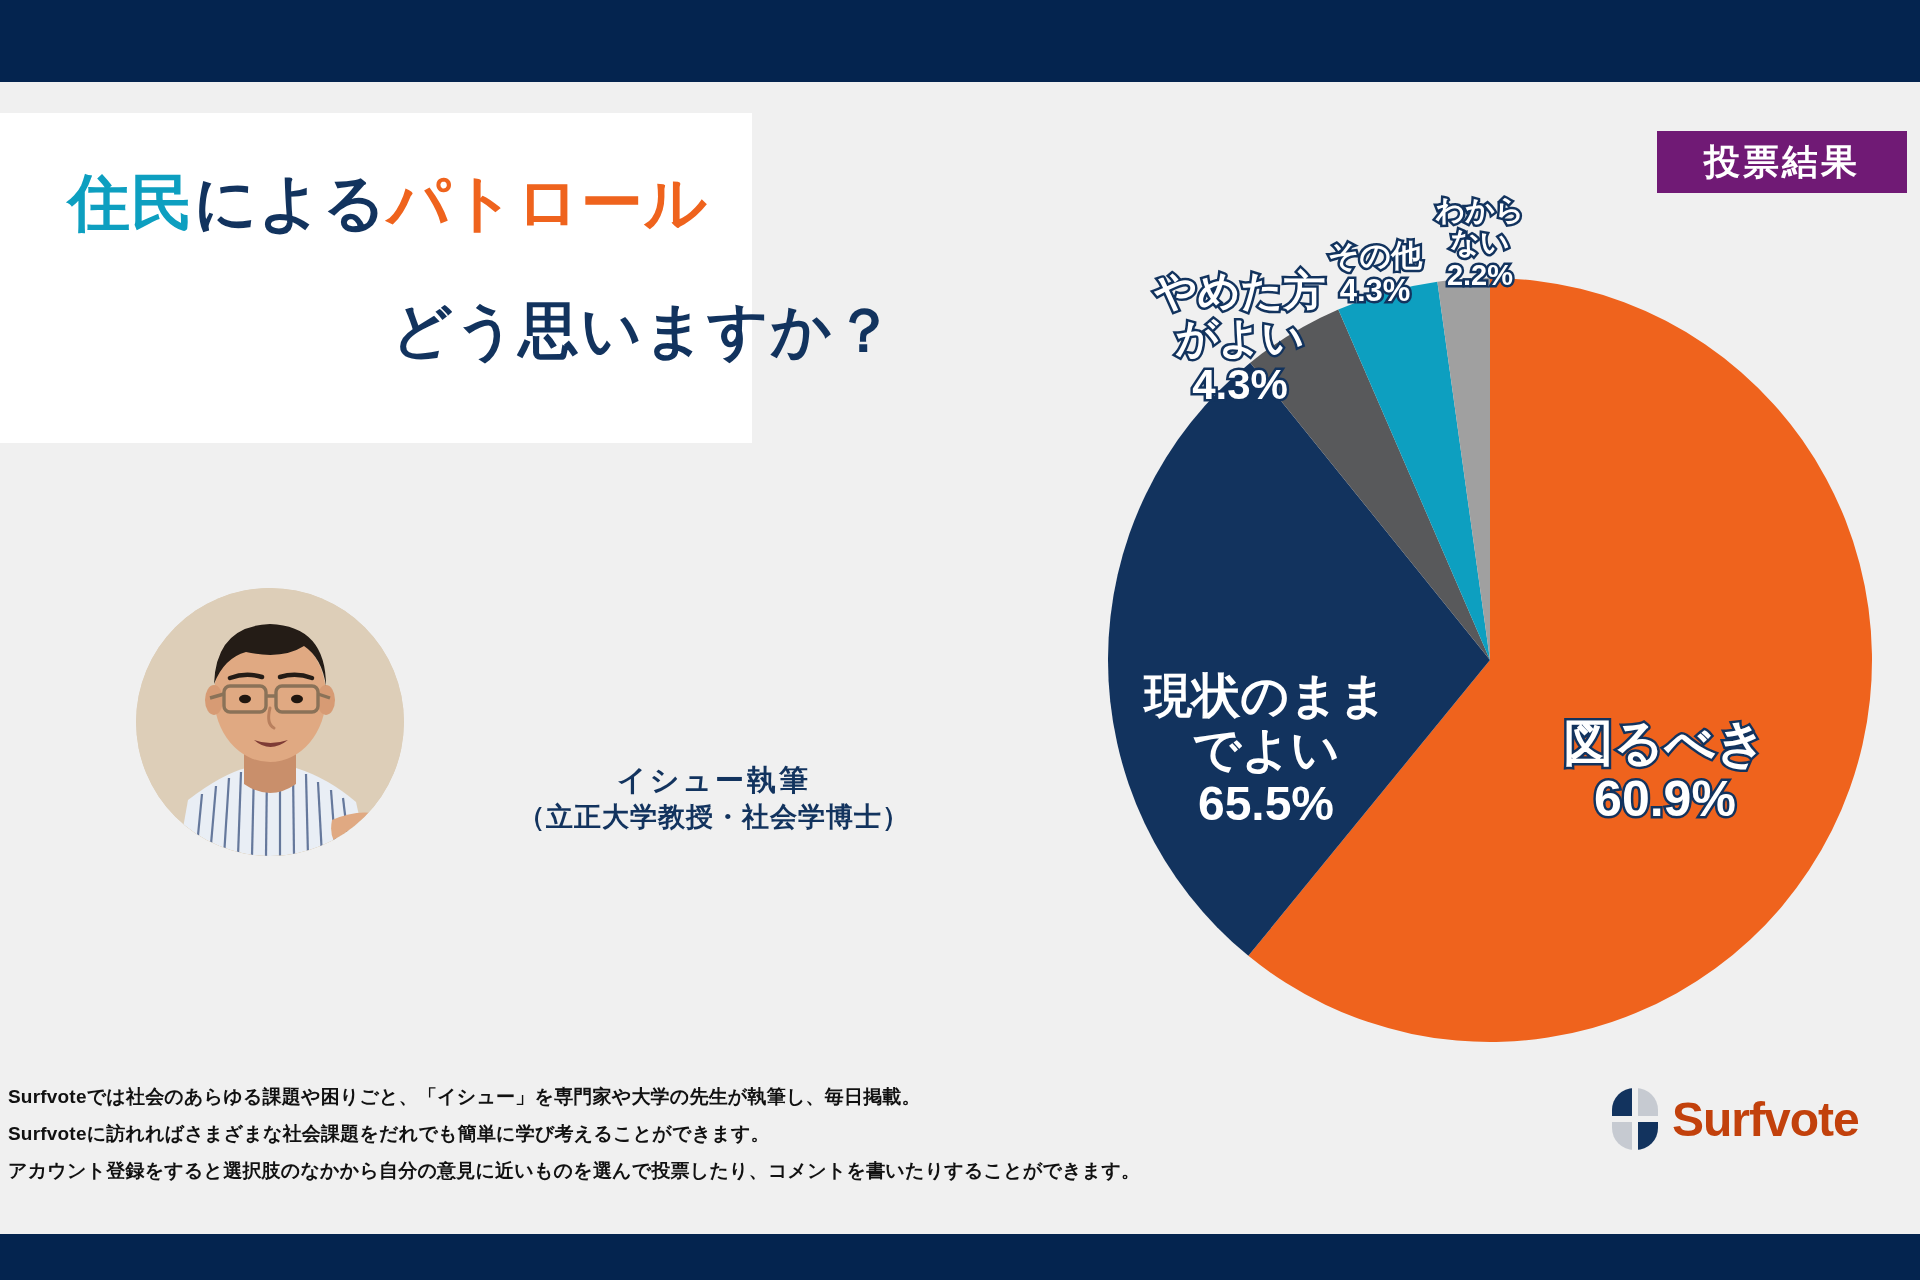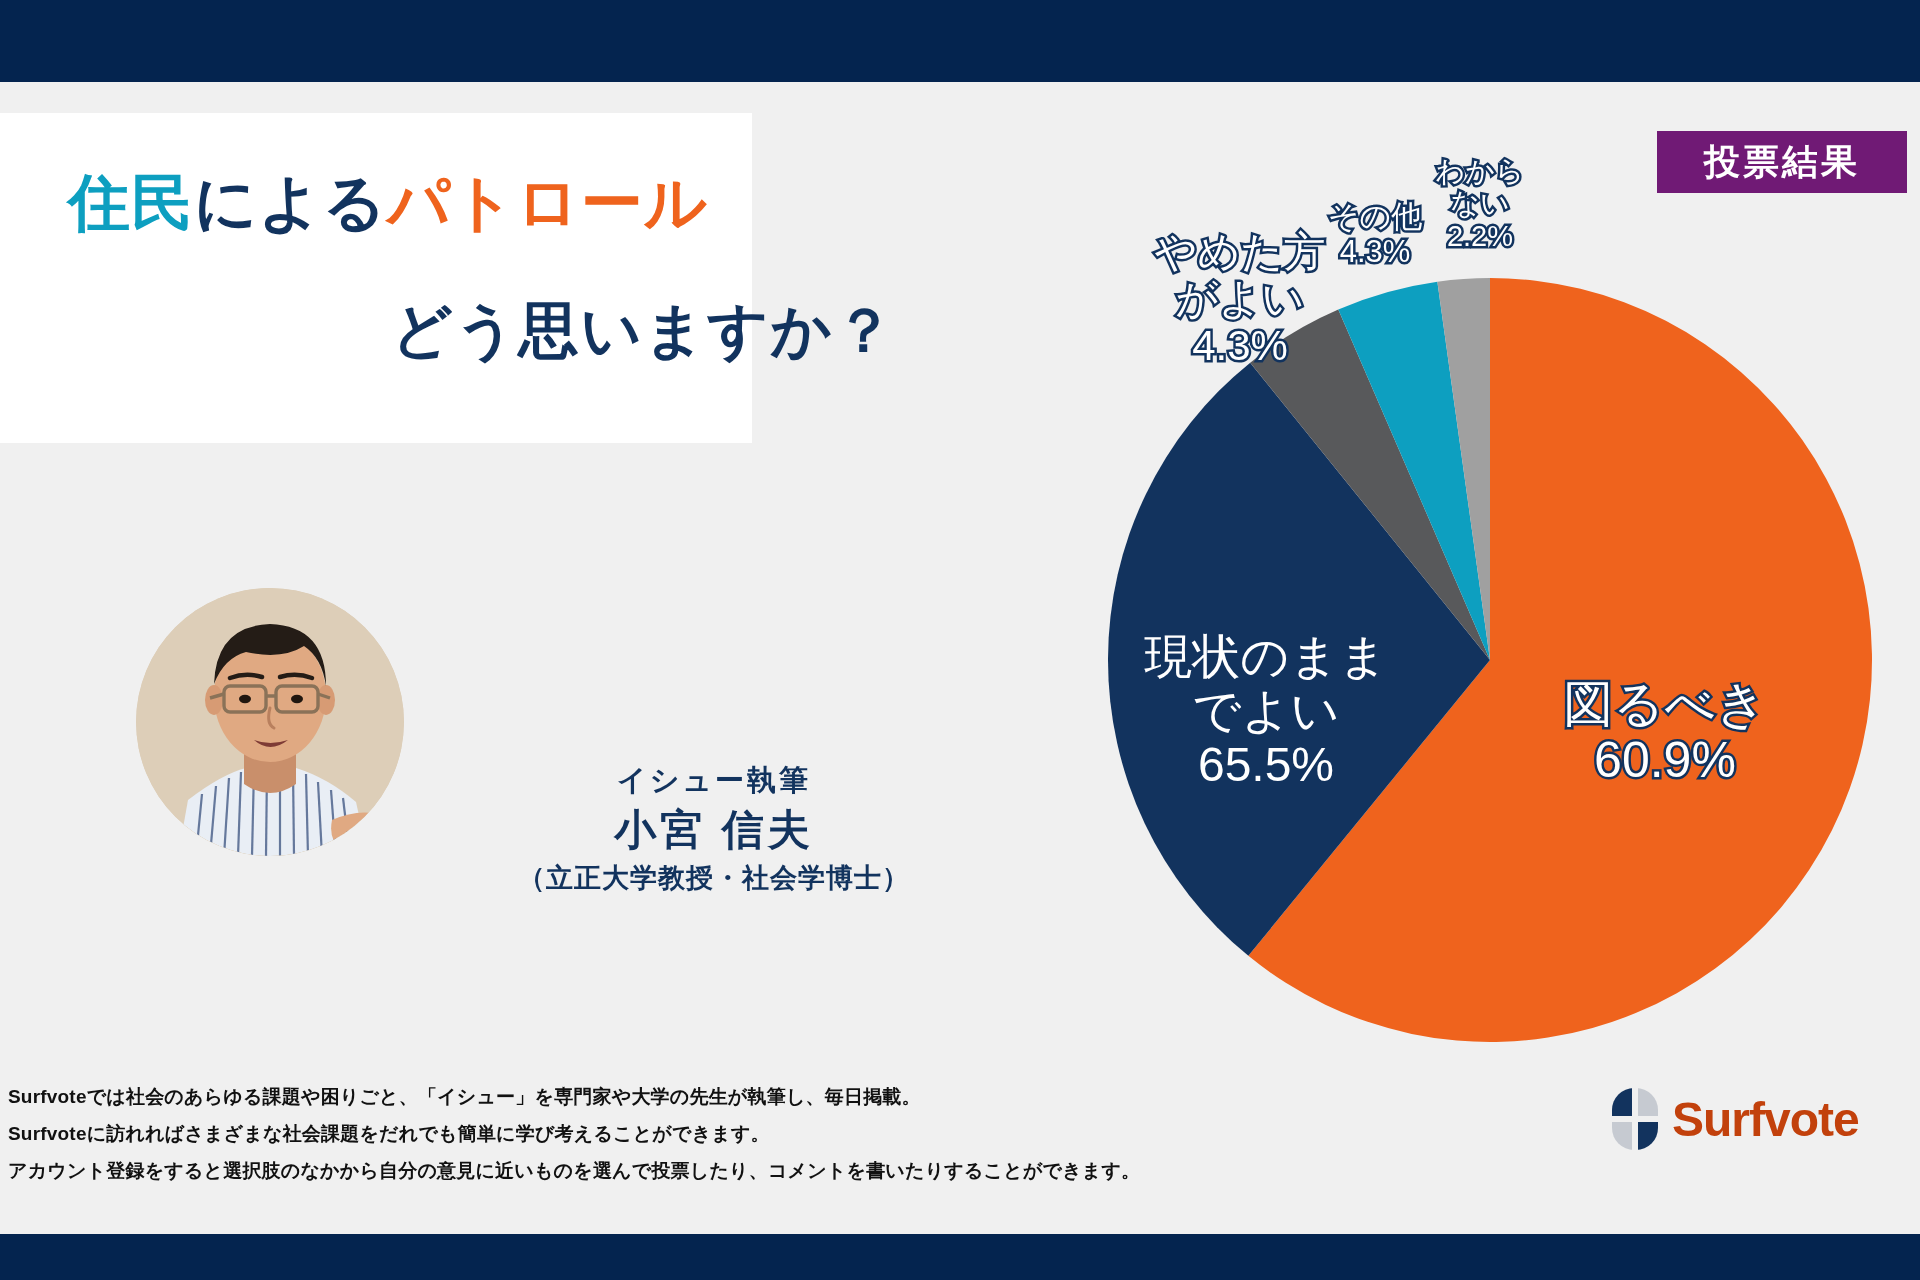--- a/index.html
+++ b/index.html
@@ -56,21 +56,21 @@
     position:absolute;left:1657px;top:131px;width:250px;height:62px;
     background:#701a75;color:#FFFFFF;
     font-size:36px;font-weight:bold;letter-spacing:3px;
     display:flex;align-items:center;justify-content:center;
   }
 
   .chart-wrap{position:absolute;left:1080px;top:250px;width:820px;height:820px;}
   .chart-wrap svg{display:block;}
 
   
-  .plabel{position:absolute;text-align:center;font-weight:normal;line-height:1.12;white-space:nowrap;}
+  .plabel{position:absolute;text-align:center;font-weight:bold;line-height:1.12;white-space:nowrap;margin-top:39px;}
   .plabel.inner{color:#FFFFFF;}
   .plabel.outlined{
     color:#FFFFFF;
     -webkit-text-stroke:5px #12335E;
     paint-order:stroke fill;
   }
   .lbl-orange{left:1505px;top:620px;width:320px;font-size:50px;}
   .lbl-navy{left:1106px;top:630px;width:320px;font-size:48px;}
   .lbl-darkgray{left:1140px;top:228px;width:200px;font-size:42px;}
   .lbl-teal{left:1290px;top:200px;width:170px;font-size:31px;}
@@ -148,21 +148,20 @@
       <path d="M134 120 Q130 136 138 140" stroke="#B9805E" stroke-width="3" fill="none" stroke-linecap="round"></path>
       <path d="M118 152 Q134 166 152 152 Q134 158 118 152 Z" fill="#7E3B35"></path>
 
       <path d="M196 232 Q228 218 252 230 Q264 238 258 252 Q236 268 206 262 Q192 252 196 232 Z" fill="#E0A982"></path>
     </g>
   </svg>
 </div>
 
 <div class="author">
   <div class="role">イシュー執筆</div>
-  <div class="name">小宮 信夫</div>
   <div class="affil">（立正大学教授・社会学博士）</div>
 </div>
 
 <div class="footnote">
   <div>Surfvoteでは社会のあらゆる課題や困りごと、「イシュー」を専門家や大学の先生が執筆し、毎日掲載。</div>
   <div>Surfvoteに訪れればさまざまな社会課題をだれでも簡単に学び考えることができます。</div>
   <div>アカウント登録をすると選択肢のなかから自分の意見に近いものを選んで投票したり、コメントを書いたりすることができます。</div>
 </div>
 
 <div class="chart-wrap">

